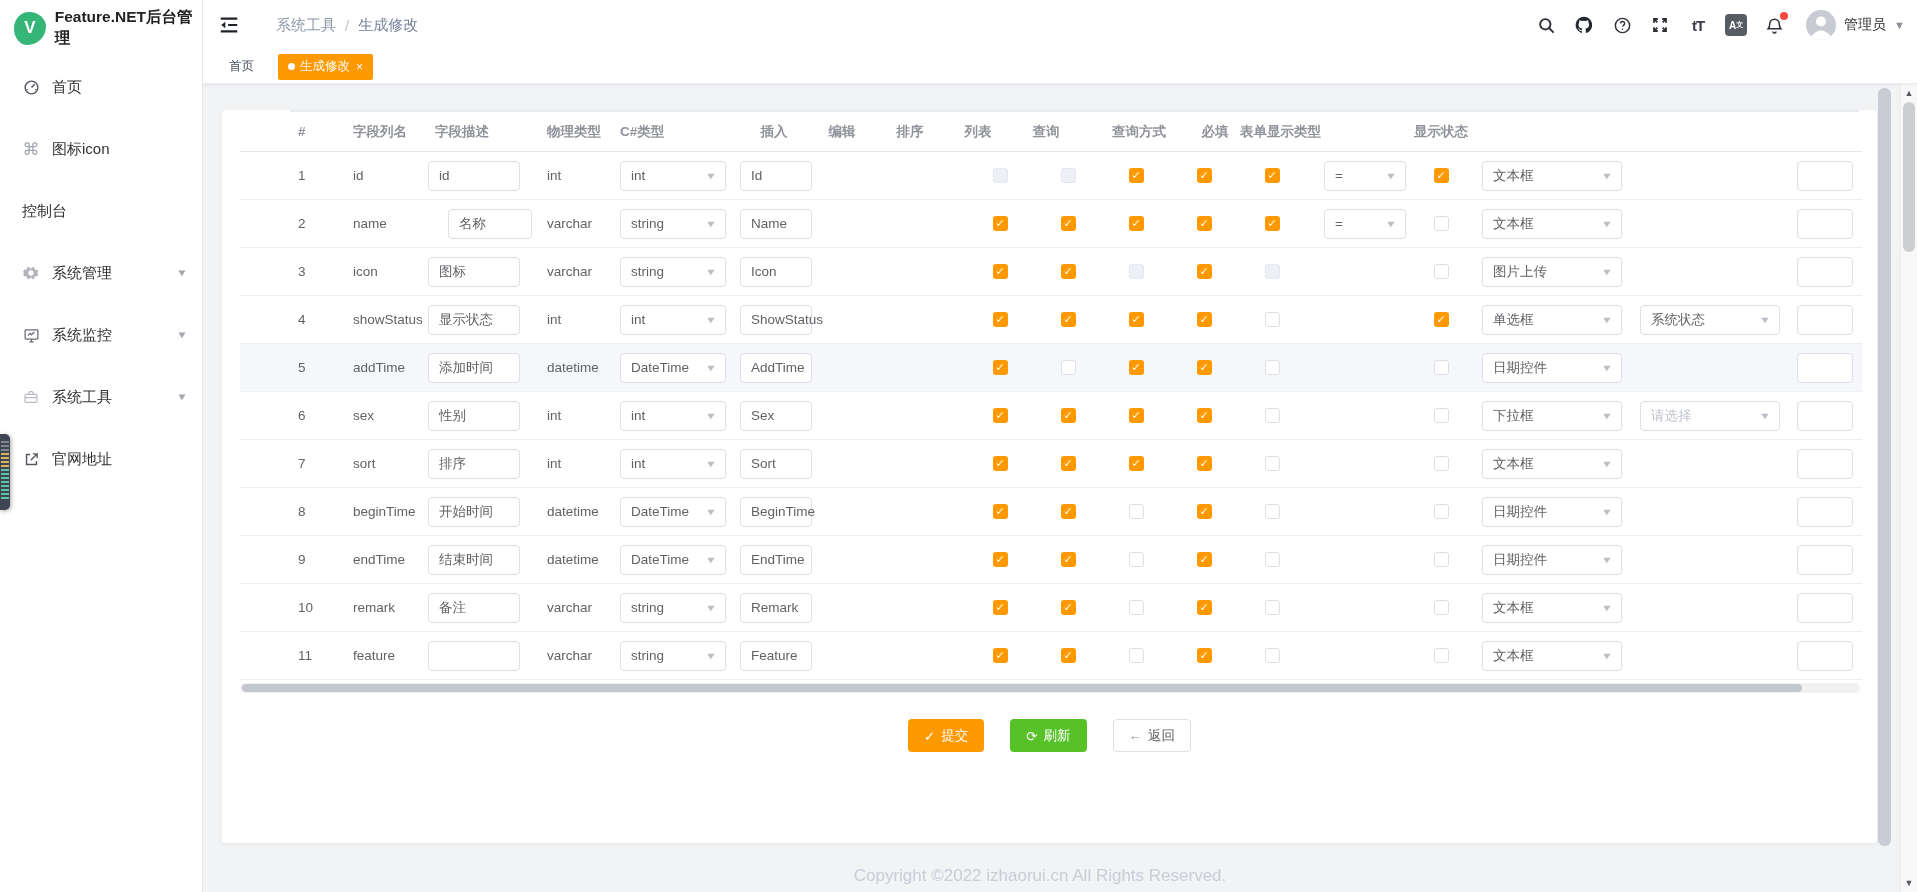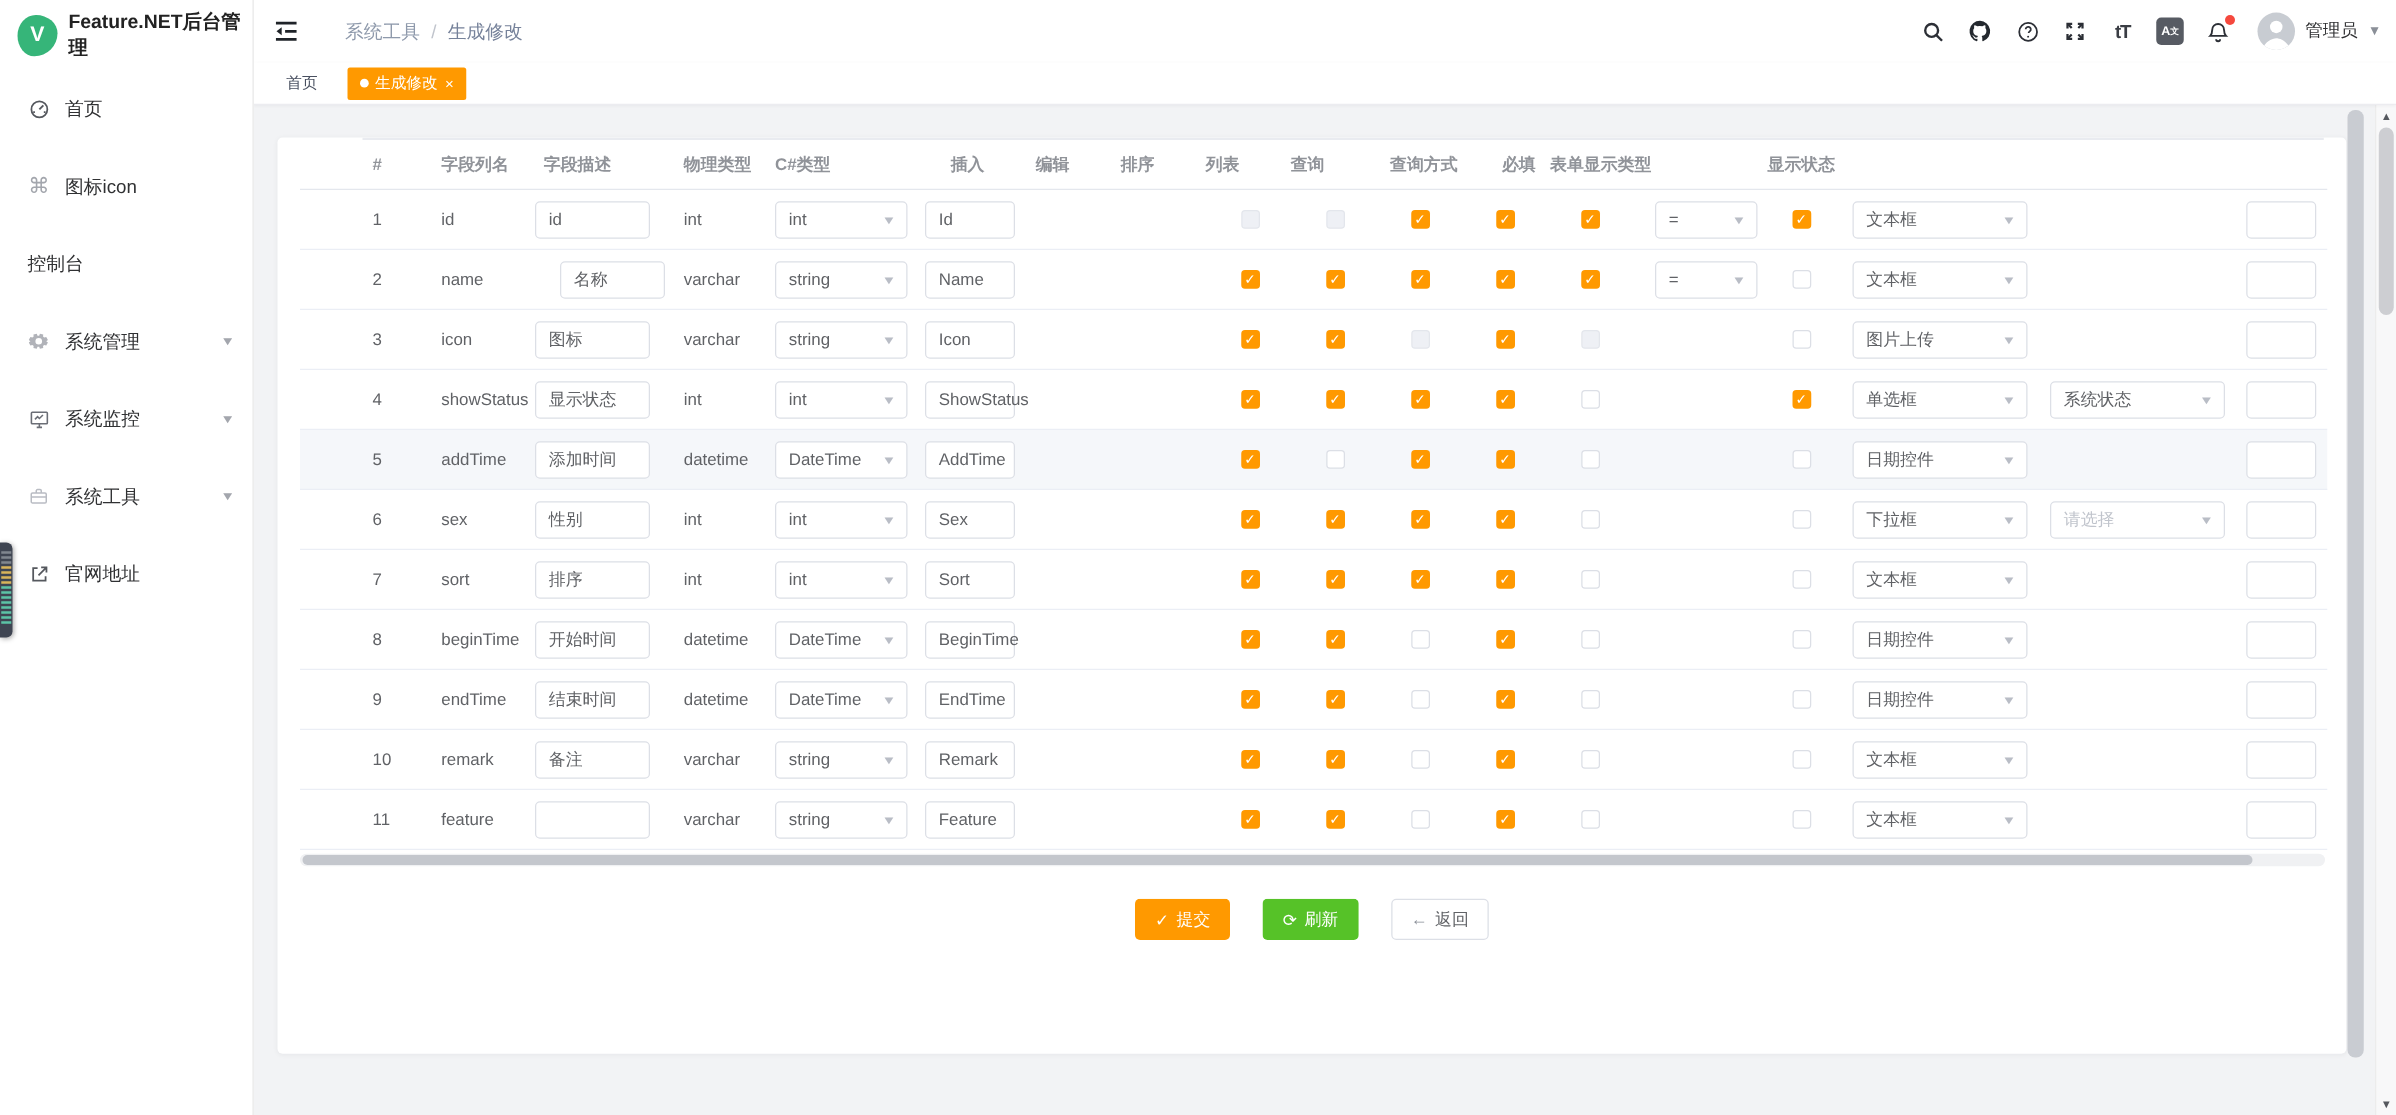--- a/index.html
+++ b/index.html
@@ -980,20 +980,21 @@
         <button class="btn green">
           <span>⟳</span>
           <span>刷新</span>
         </button>
         <button class="btn plain">
           <span style="color:#8a8f98;">←</span>
           <span>返回</span>
         </button>
       </div>
     </div>
+    <div class="footer">Copyright ©2022 izhaorui.cn All Rights Reserved.</div>
     <div class="inner-vbar"></div>
     <div class="native-scroll">
       <div class="arr up">▲</div>
       <div class="v-thumb"></div>
       <div class="arr down">▼</div>
     </div>
   </div>
 </div>
 
 </body></html>

